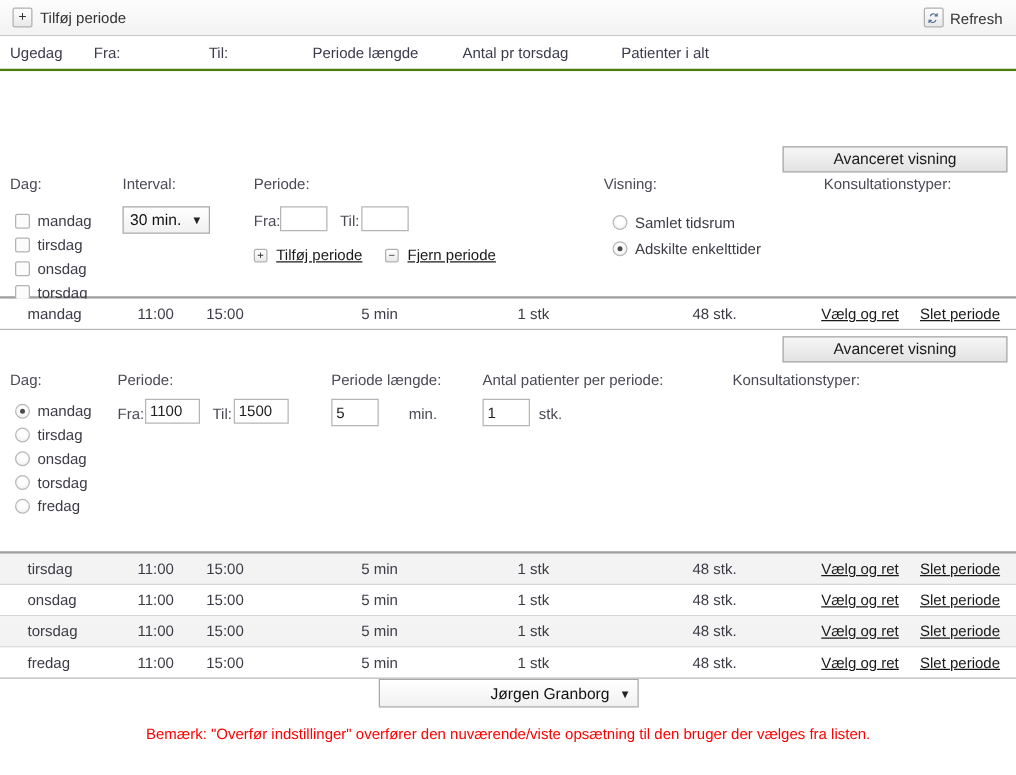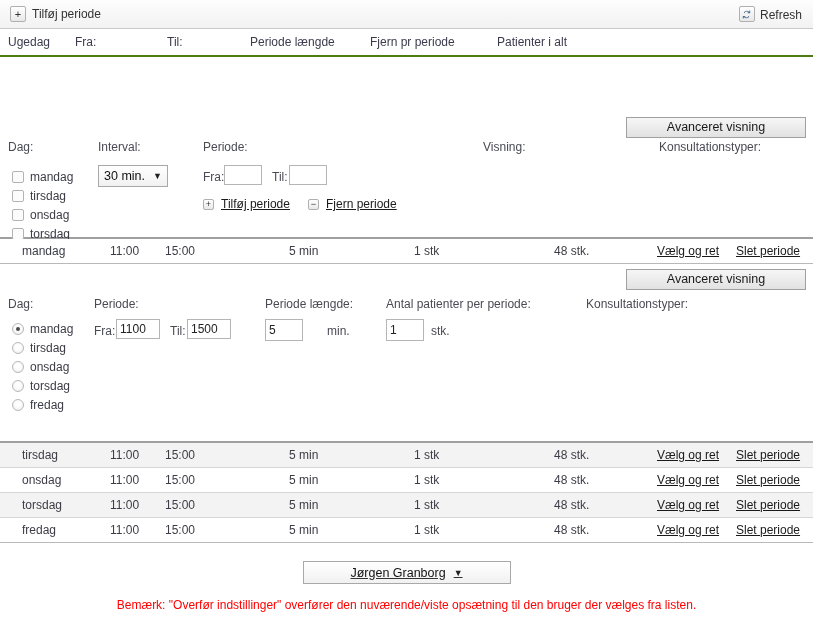--- a/index.html
+++ b/index.html
@@ -165,21 +165,21 @@
   }
   .sel {
     box-sizing: border-box;
     border: 1px solid #a8a8a8;
     background: linear-gradient(to bottom,#ffffff 0%, #f1f1f1 100%);
     height: 22px;
     font-size: 12.5px;
     color: #111;
     display: flex;
     align-items: center;
-    justify-content: center;
+    justify-content: flex-end;
     padding: 0 5px;
     cursor: pointer;
     font-family: "Liberation Sans", sans-serif;
   }
   .sel .caret { font-size: 9px; color: #222; margin-left: 8px; }
 
   .btn {
     box-sizing: border-box;
     height: 22px;
     padding: 0 9px;
@@ -219,22 +219,20 @@
   .drow .lnk { position: absolute; top: 5px; }
 
   .sep-strong { border-bottom: 2px solid #9f9f9f; }
 
   
   .footer-ctl {
     display: flex;
     align-items: center;
     justify-content: center;
     gap: 10px;
-    margin-top: 18px;
-    text-decoration: underline;
   }
   .note {
     margin-top: 14px;
     text-align: center;
     color: #ff0000;
     font-size: 12px;
     font-family: "Liberation Sans", sans-serif;
   }
 </style>
 </head>
@@ -254,21 +252,21 @@
     </span>
     <span>Refresh</span>
   </div>
 </div>
 
 <div class="colhead">
   <span style="left:8px">Ugedag</span>
   <span style="left:75px">Fra:</span>
   <span style="left:167px">Til:</span>
   <span style="left:250px">Periode længde</span>
-  <span style="left:370px">Fjern pr periode</span>
+  <span style="left:370px">Antal pr torsdag</span>
   <span style="left:497px">Patienter i alt</span>
 </div>
 
 <div class="panel sep-strong" style="height:180px">
 
   <div class="viewtab abs" style="left:626px; top:60px; width:180px;">Avanceret visning</div>
 
   <div class="abs lbl" style="left:8px; top:83px;">Dag:</div>
   <div class="abs" style="left:12px; top:110px;">
     <div class="optrow">
@@ -308,20 +306,30 @@
   <div class="abs" style="left:203px; top:140px; display:flex; align-items:center; gap:7px;">
     <span class="mini-sq" style="width:11px;height:11px;font-size:9px;">+</span>
     <span class="lnk">Tilføj periode</span>
   </div>
   <div class="abs" style="left:308px; top:140px; display:flex; align-items:center; gap:7px;">
     <span class="mini-sq" style="width:11px;height:11px;font-size:9px;">−</span>
     <span class="lnk">Fjern periode</span>
   </div>
 
   <div class="abs lbl" style="left:483px; top:83px;">Visning:</div>
+  <div class="abs" style="left:490px; top:110px;">
+    <div class="optrow" style="height:21px">
+      <span class="rad"></span>
+      <span class="txt">Samlet tidsrum</span>
+    </div>
+    <div class="optrow" style="height:21px">
+      <span class="rad checked"></span>
+      <span class="txt">Adskilte enkelttider</span>
+    </div>
+  </div>
 
   <div class="abs lbl" style="left:659px; top:83px;">Konsultationstyper:</div>
 
   <button class="btn abs" style="left:341px; top:211px;">Gem tider</button>
   <button class="btn abs" style="left:418px; top:211px;">Anuller</button>
 </div>
 
 <div class="drow" style="height:24px; border-bottom:1px solid #b9b9b9;">
   <span class="cell" style="left:22px">mandag</span>
   <span class="cell" style="left:110px">11:00</span>

